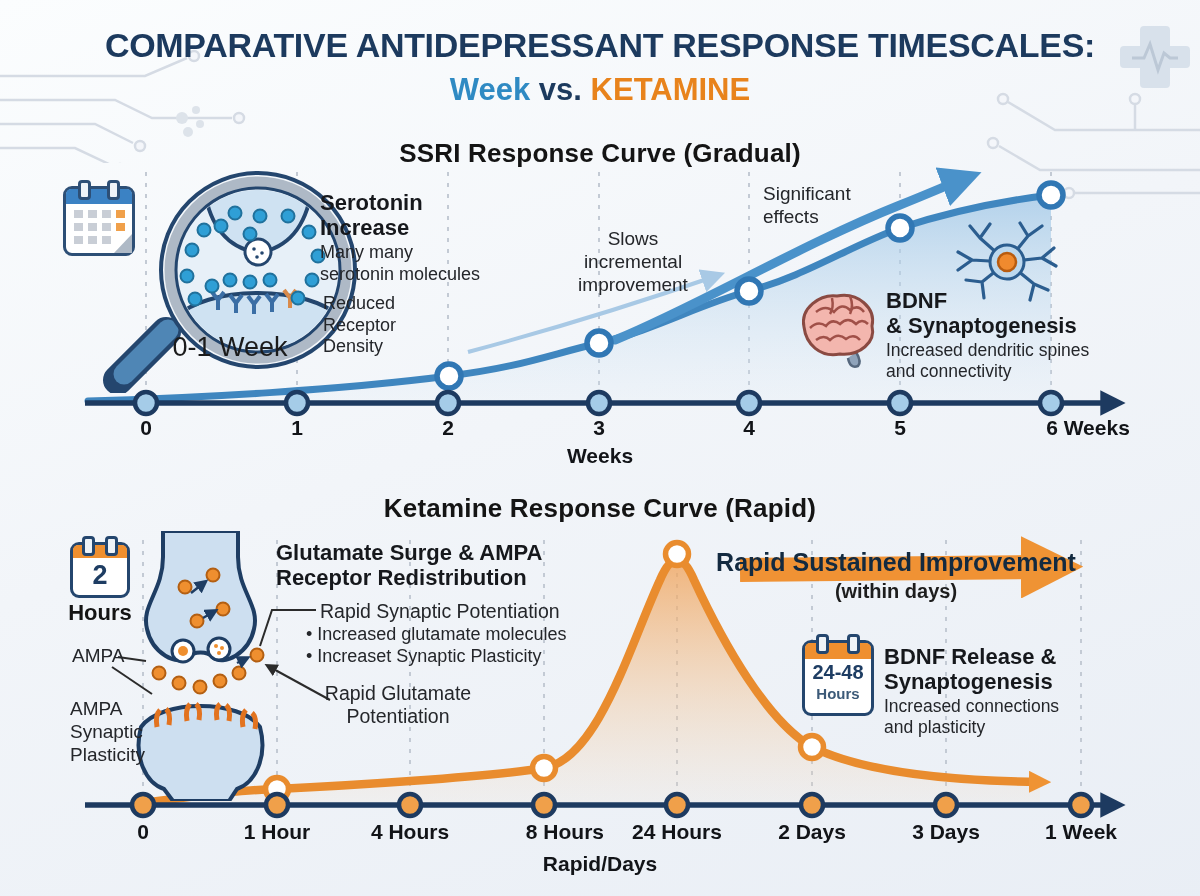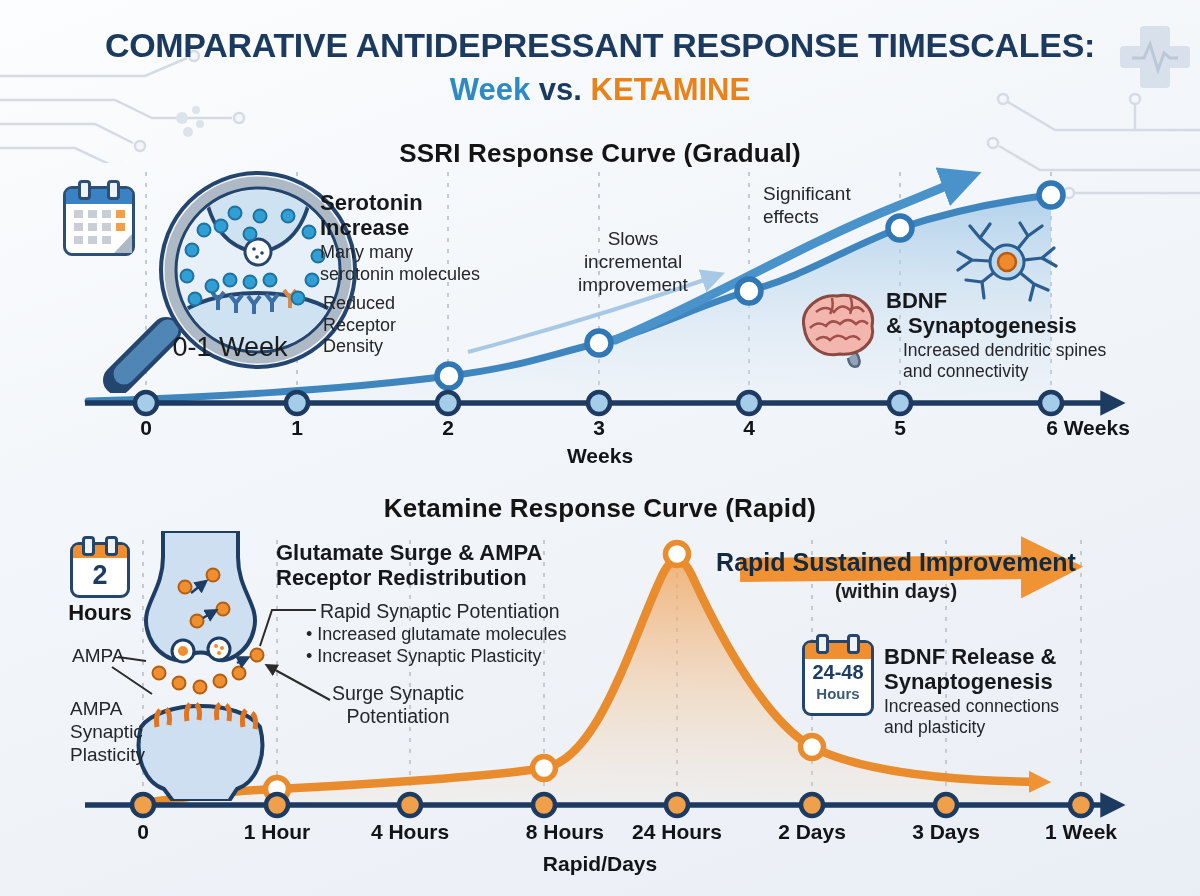--- a/index.html
+++ b/index.html
@@ -209,21 +209,21 @@
   <div class="abs ml body-text" style="left:323px;top:293px;font-size:18px;">Reduced
 Receptor
 Density</div>
   <div class="abs ml body-text ctr" style="left:548px;top:228px;width:170px;font-size:19px;">Slows
 incremental
 improvement</div>
   <div class="abs ml body-text" style="left:763px;top:183px;font-size:19px;">Significant
 effects</div>
   <div class="abs ml heading" style="left:886px;top:288px;font-size:22px;">BDNF
 &amp; Synaptogenesis</div>
-  <div class="abs ml body-text" style="left:886px;top:340px;font-size:17.5px;margin-left:17px;">Increased dendritic spines
+  <div class="abs ml body-text" style="left:886px;top:340px;font-size:17.5px;">Increased dendritic spines
 and connectivity</div>
 
   <svg class="abs" style="left:792px;top:282px;" width="90" height="90" viewBox="0 0 90 90">
     <path d="M64,70 q6,10 2,14 q-8,3 -10,-8" fill="#8fa3ba" stroke="#55677d" stroke-width="2.5"></path>
     <path d="M12,45 C8,26 28,12 45,14 C66,10 84,26 80,44 C84,60 68,74 48,72 C28,76 14,62 12,45 Z" fill="#f3b6ae" stroke="#8a4a42" stroke-width="3"></path>
     <g fill="none" stroke="#a05048" stroke-width="2.5">
       <path d="M24,30 q10,-8 18,0 q8,-10 16,-2 q8,-6 14,2"></path>
       <path d="M18,46 q8,-8 16,-2 q6,-8 14,-2 q8,-8 16,0 q6,-6 12,0"></path>
       <path d="M24,58 q8,-6 14,0 q8,-8 16,-1 q8,-6 14,1"></path>
       <path d="M40,16 q2,10 -2,16 M58,14 q4,10 0,18"></path>
@@ -363,21 +363,21 @@
 
   <div class="abs body-text" style="left:72px;top:645px;font-size:19px;">AMPA</div>
   <div class="abs ml body-text" style="left:70px;top:698px;font-size:19px;">AMPA
 Synaptic
 Plasticity</div>
   <div class="abs ml heading" style="left:276px;top:540px;font-size:22px;">Glutamate Surge &amp; AMPA
 Receptor Redistribution</div>
   <div class="abs body-text" style="left:320px;top:600px;font-size:19.5px;">Rapid Synaptic Potentiation</div>
   <div class="abs body-text" style="left:306px;top:646px;font-size:18px;">• Increaset Synaptic Plasticity</div>
   <div class="abs body-text" style="left:306px;top:624px;font-size:18px;">• Increased glutamate molecules</div>
-  <div class="abs ml body-text ctr" style="left:318px;top:682px;width:160px;font-size:19.5px;">Surge Synaptic
+  <div class="abs ml body-text ctr" style="left:318px;top:682px;width:160px;font-size:19.5px;">Rapid Glutamate
 Potentiation</div>
   <div class="abs ctr" style="left:716px;top:548px;width:360px;font-size:25px;font-weight:800;color:#132a40;">Rapid Sustained Improvement</div>
   <div class="abs ctr" style="left:716px;top:580px;width:360px;font-size:20px;font-weight:600;color:#1d1d1d;">(within days)</div>
 
   <div class="abs cal" style="left:802px;top:640px;width:72px;height:76px;">
     <span class="cal-tab" style="left:11px;"></span>
     <span class="cal-tab" style="right:11px;"></span>
     <div style="height:16px;background:#ef8f2f;border-radius:5px 5px 0 0;"></div>
     <div class="ctr" style="font-size:20px;font-weight:800;color:#1e3d63;line-height:1.35;">24-48</div>
     <div class="ctr" style="font-size:15px;font-weight:700;color:#3c5a78;line-height:1.1;">Hours</div>

